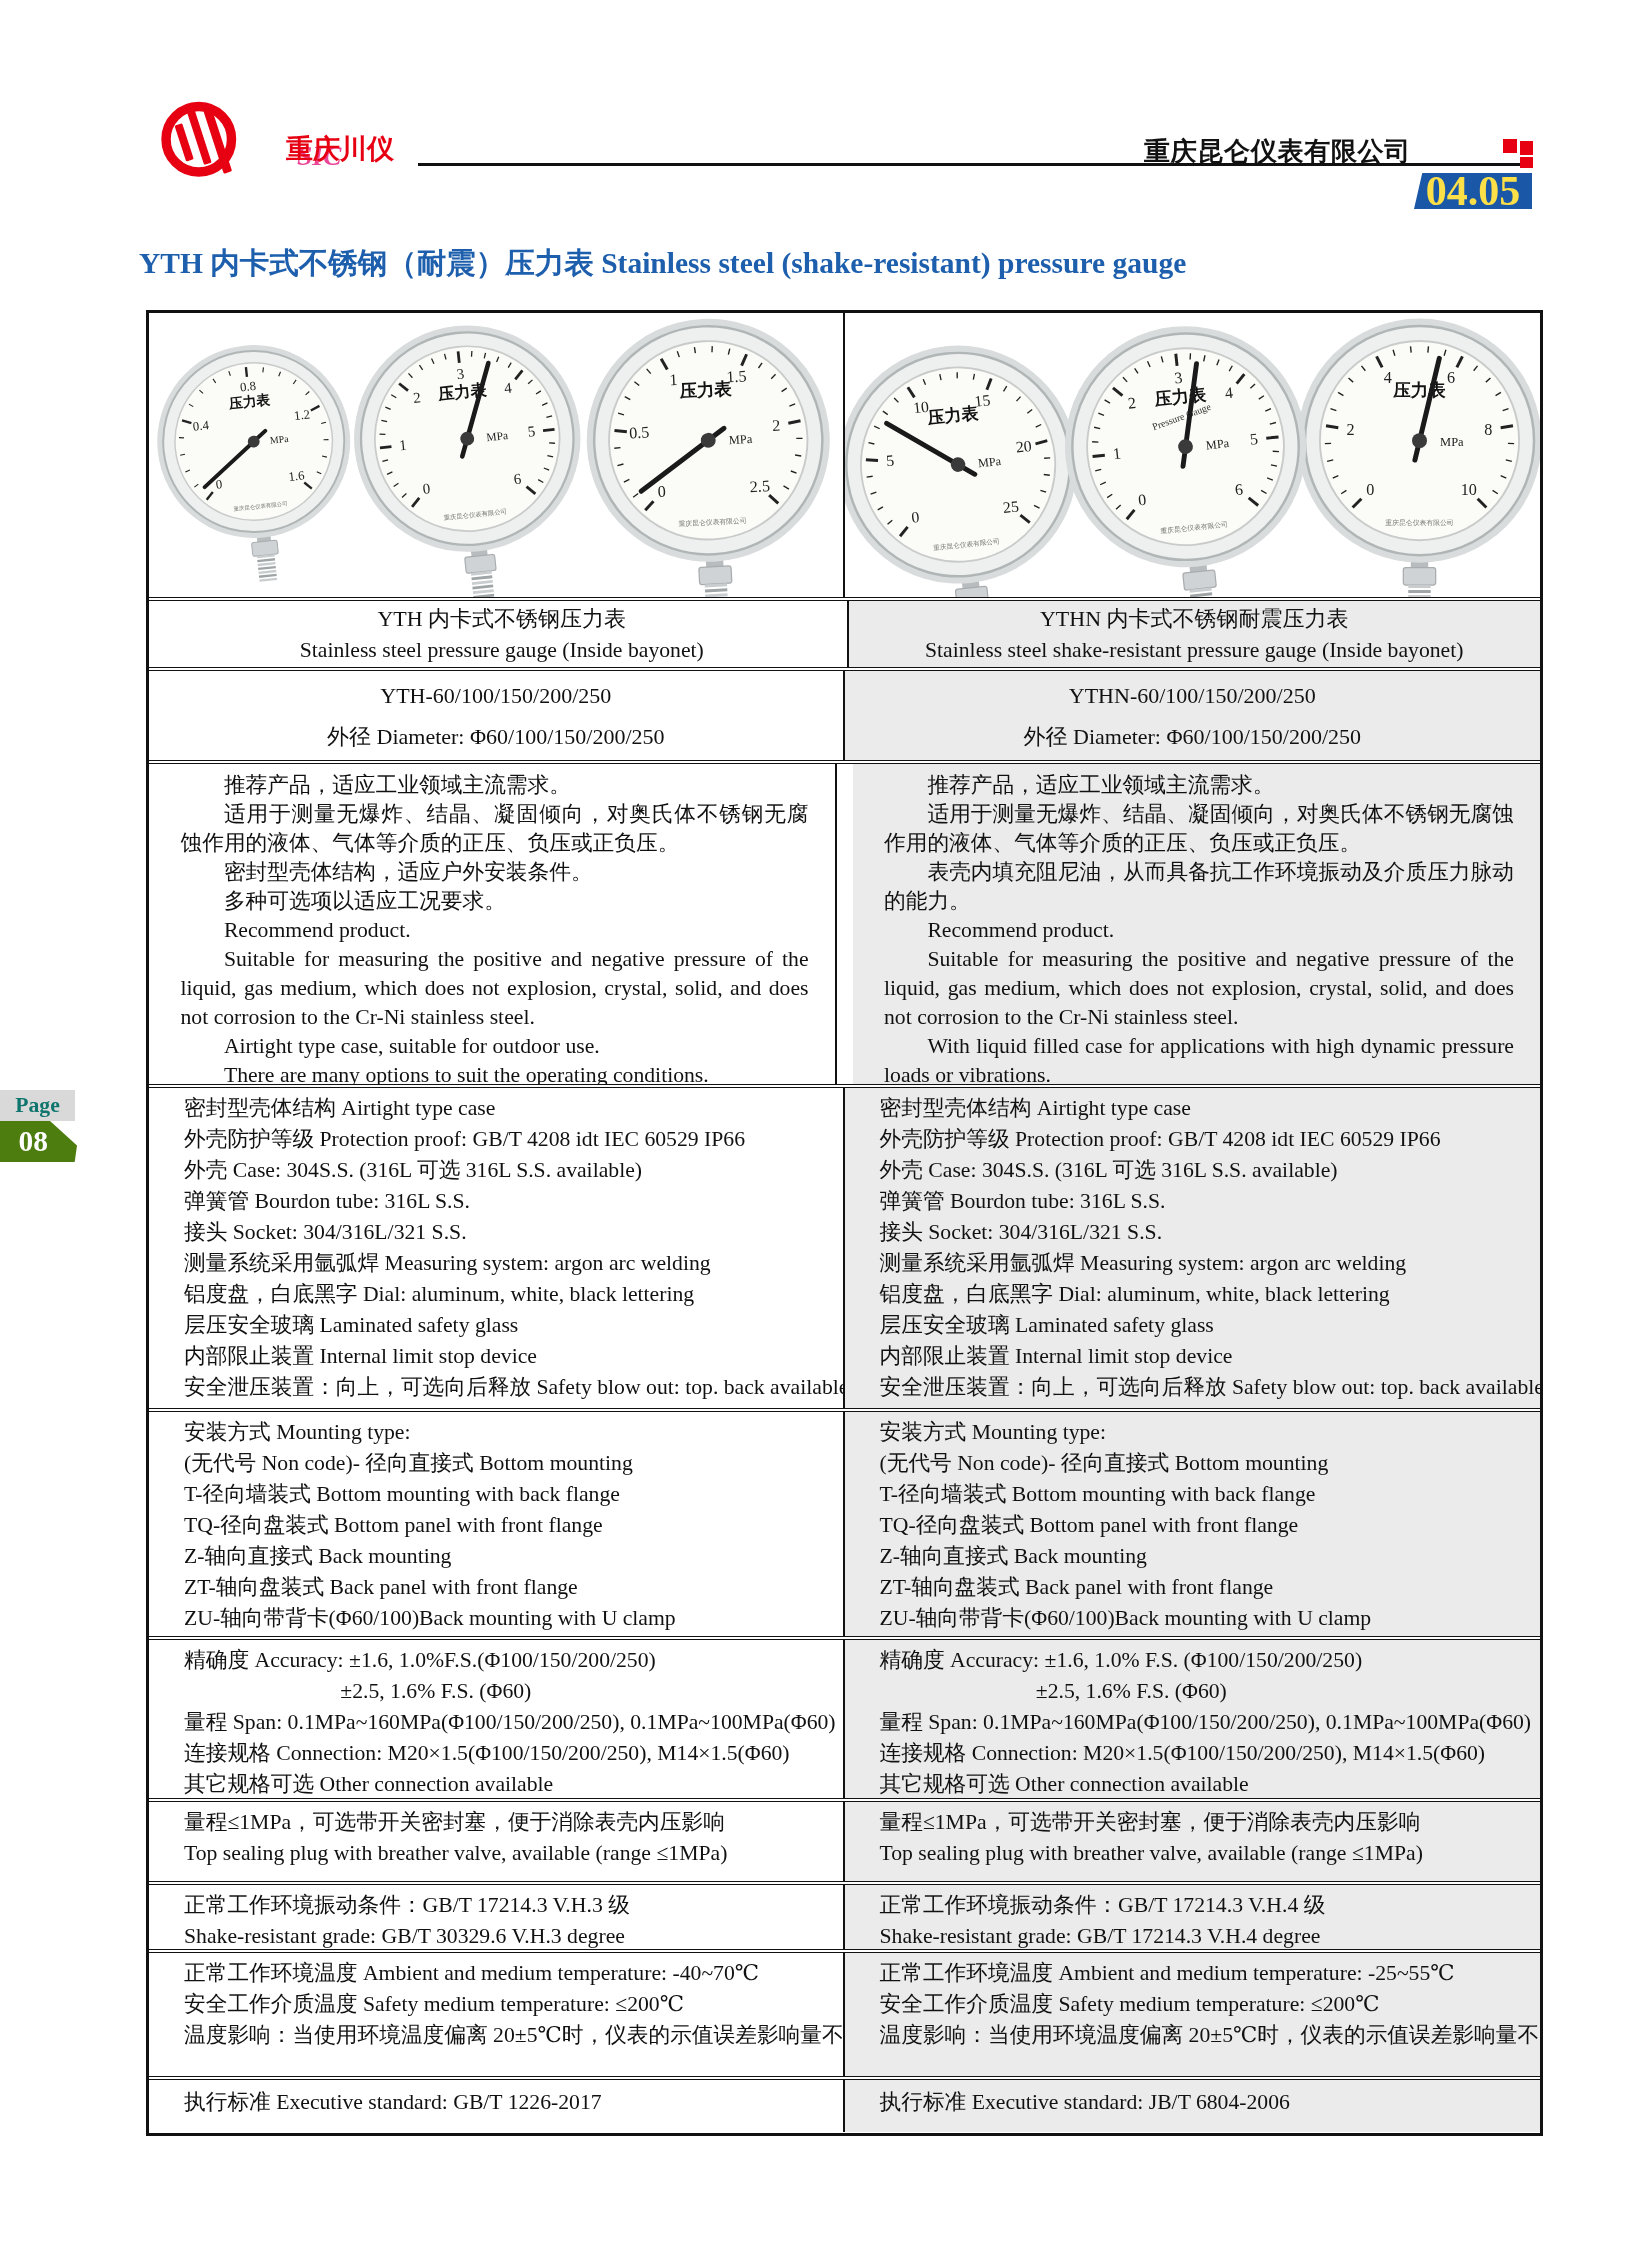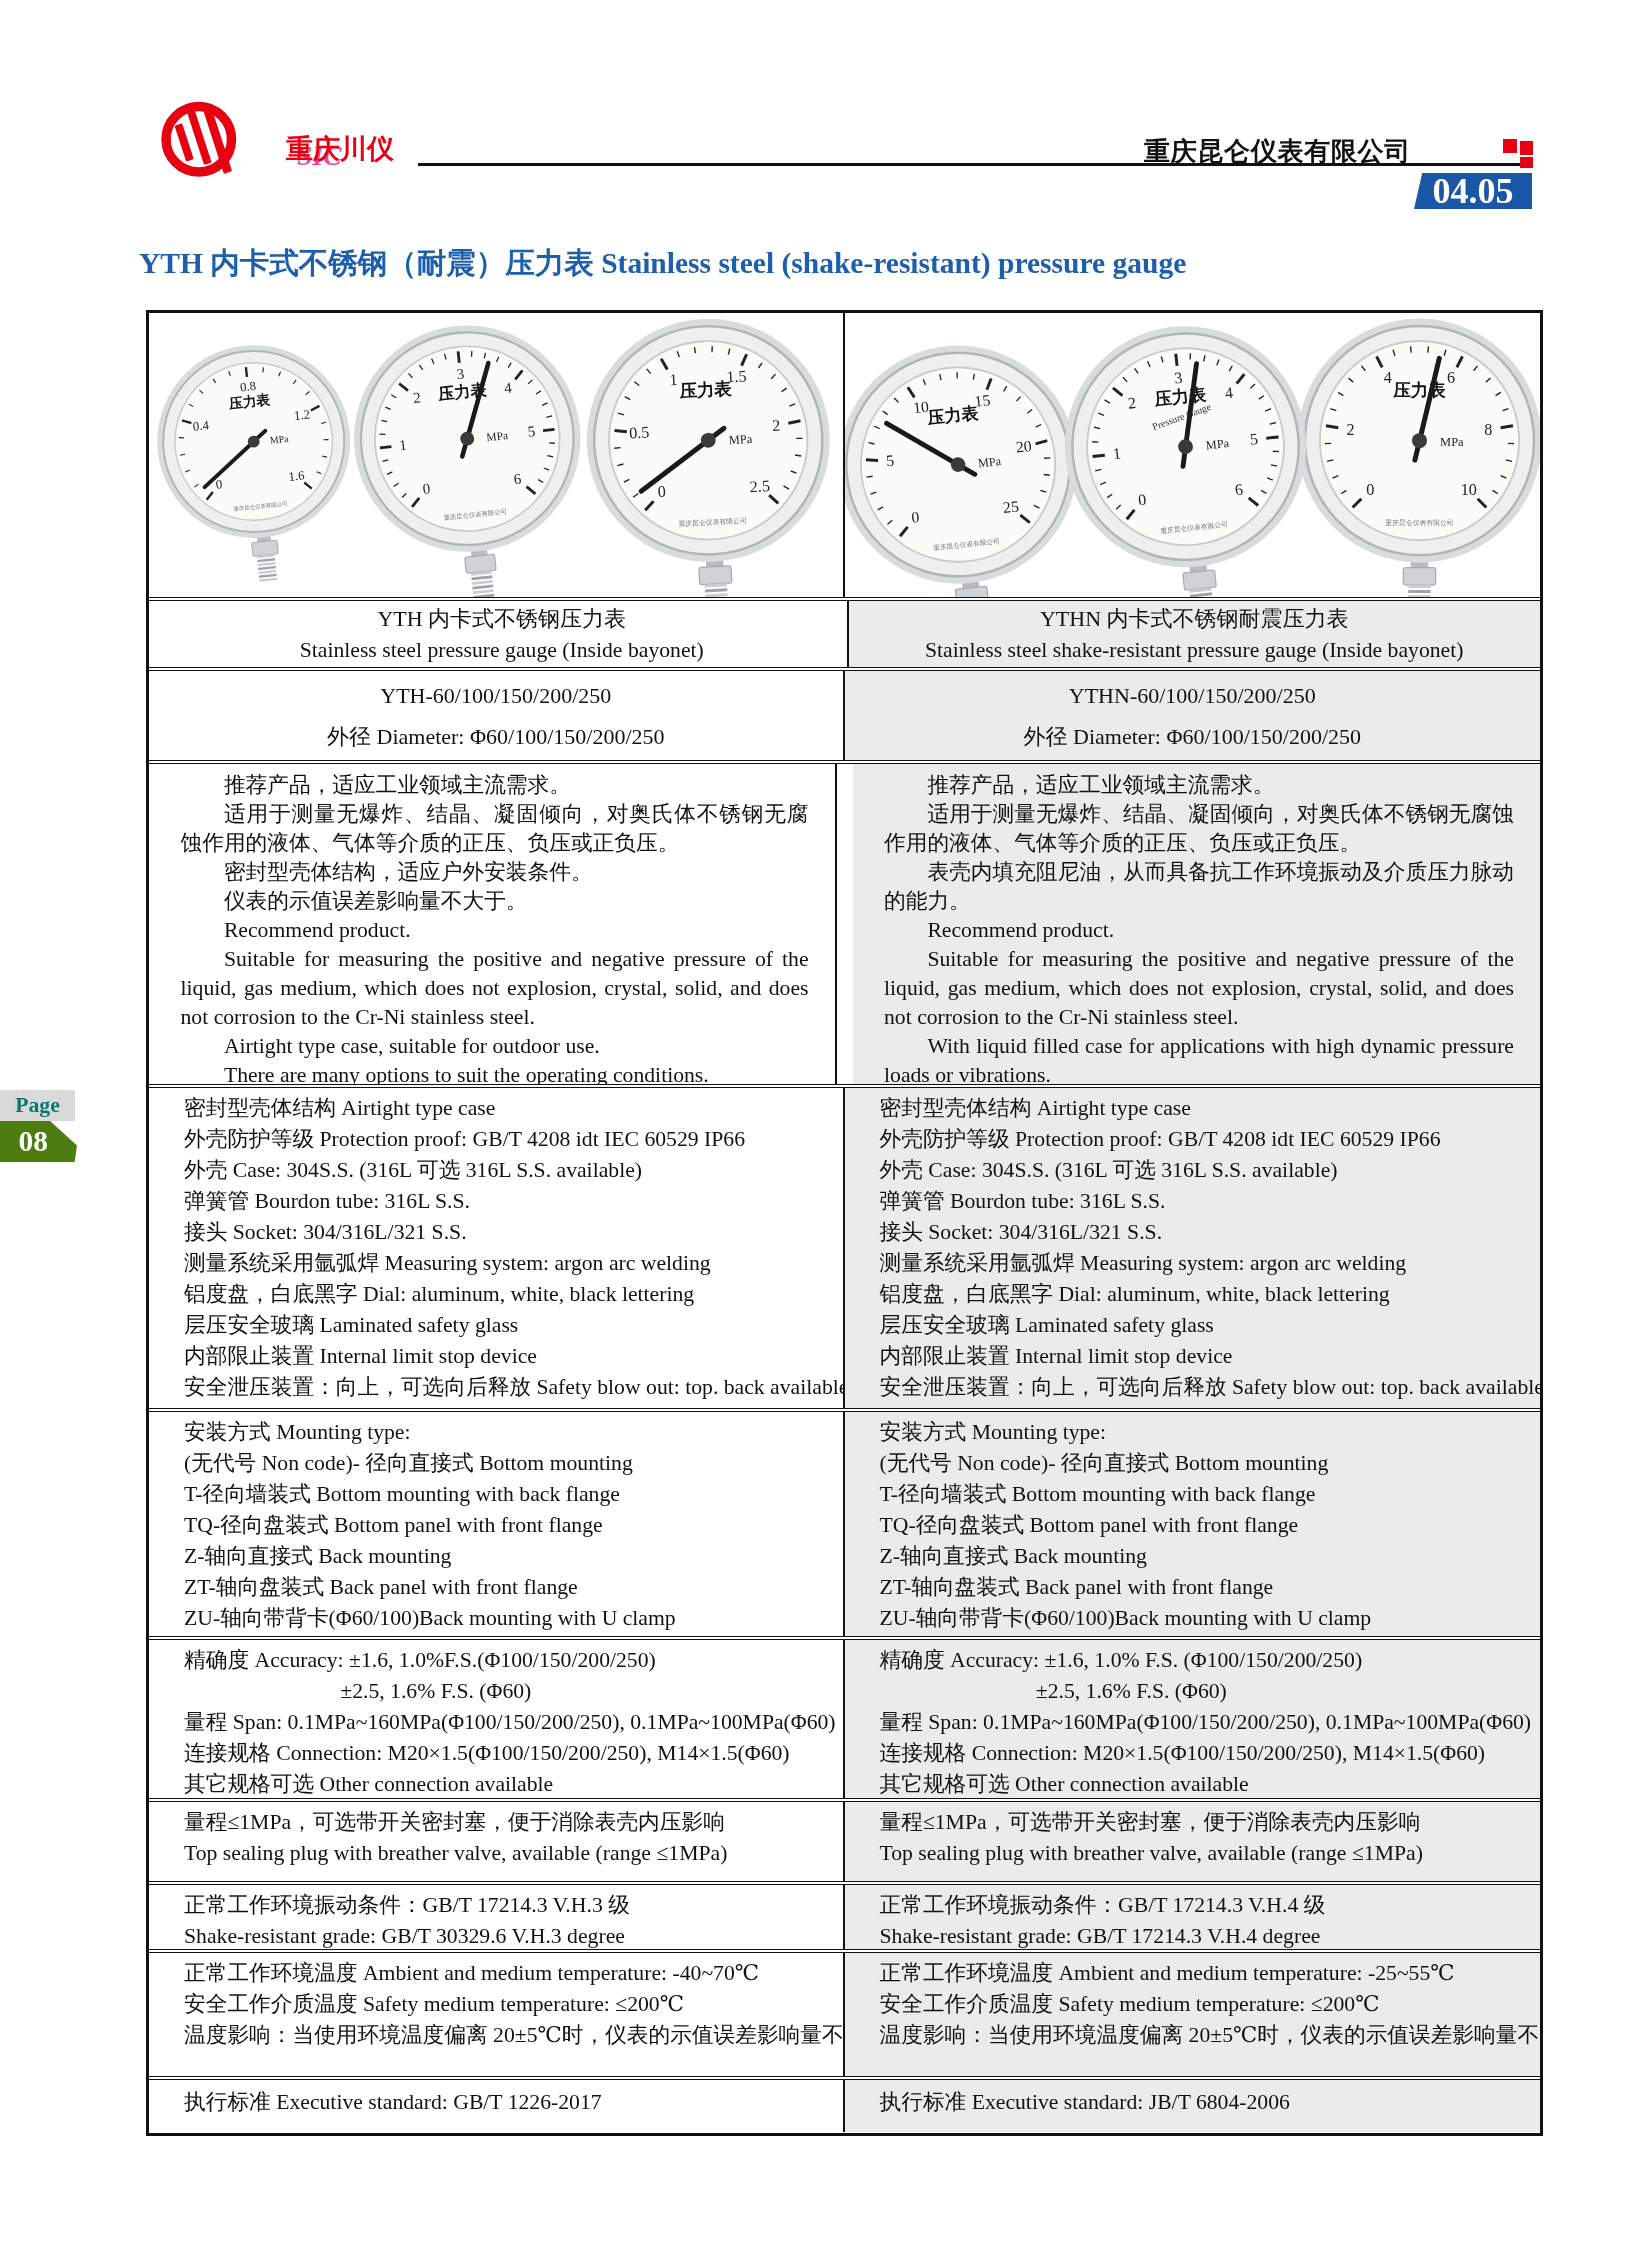--- a/index.html
+++ b/index.html
@@ -13,21 +13,21 @@
   #logo-svg{left:148px;top:97px;width:135px;height:80px;}
   #logo-sic{left:297px;top:96px;font-size:27.6px;font-weight:bold;font-style:italic;color:#ec4899;margin-top:44px;}
   #logo-cn{left:286px;top:131px;font-size:27px;font-weight:bold;color:#e60012;font-family:"Liberation Serif","DejaVu Serif",serif;}
   #header-rule{left:418px;top:163px;width:1113px;height:3.3px;background:#111;}
   #company-name{left:1144px;top:134px;width:309px;font-size:26px;font-weight:bold;
     font-family:"Liberation Sans","DejaVu Sans",sans-serif;letter-spacing:0.7px;white-space:nowrap;}
   .red-sq{position:absolute;background:#e60012;}
   #page-code-box{left:1414px;top:173px;width:118px;height:36px;background:#1b57a7;
     clip-path:polygon(7% 0,100% 0,100% 100%,0 100%);
     display:flex;align-items:center;justify-content:center;}
-  #page-code-box span{color:#ffffff;font-size:36px;font-weight:bold;line-height:1;}
+  #page-code-box span{color:#fde047;font-size:42px;font-weight:bold;line-height:1;}
   
   #page-tab-top{left:0;top:1090px;width:75px;height:31px;background:#d9d9d9;
     display:flex;align-items:center;justify-content:center;font-size:21.7px;font-weight:bold;color:#0f766e;}
   #page-tab-num{left:0;top:1121px;width:77px;height:41px;background:#4d7c0f;
     clip-path:polygon(0 0,65% 0,100% 60%,97% 100%,0 100%);
     display:flex;align-items:center;font-size:29.5px;font-weight:bold;color:#fff;padding-left:18.4px;box-sizing:border-box;}
   
   #page-title{left:139px;top:244px;width:1471px;font-size:29.5px;font-weight:bold;color:#1d5fad;white-space:nowrap;}
   
   #spec-table{left:146px;top:310px;width:1397px;height:1826px;border:3.3px solid #111;box-sizing:border-box;
@@ -441,21 +441,21 @@
       <div class="model-line">外径 Diameter: Φ60/100/150/200/250</div>
     </div>
   </div>
 
   <div class="t-row row-desc">
     <div class="t-cell c-left desc-pad">
 
     <p class="feat ind" style="margin:0">推荐产品，适应工业领域主流需求。</p>
         <p class="feat ind" style="margin:0">适用于测量无爆炸、结晶、凝固倾向，对奥氏体不锈钢无腐蚀作用的液体、气体等介质的正压、负压或正负压。</p>
         <p class="feat ind" style="margin:0">密封型壳体结构，适应户外安装条件。</p>
-        <p class="feat ind" style="margin:0">仪表的示值误差影响量不大于。</p>
+        <p class="feat ind" style="margin:0">多种可选项以适应工况要求。</p>
         <p class="feat ind" style="margin:0">Recommend product.</p>
         <p class="feat ind" style="margin:0">Suitable for measuring the positive and negative pressure of the liquid, gas medium, which  does not explosion, crystal, solid, and does not corrosion to the Cr-Ni stainless steel.</p>
         <p class="feat ind" style="margin:0">Airtight type case, suitable for outdoor use.</p>
         <p class="feat ind" style="margin:0">There are many options to suit the operating conditions.</p>
       </div>
     <div class="t-cell c-right desc-pad">
 
     <p class="feat ind" style="margin:0">推荐产品，适应工业领域主流需求。</p>
         <p class="feat ind" style="margin:0">适用于测量无爆炸、结晶、凝固倾向，对奥氏体不锈钢无腐蚀作用的液体、气体等介质的正压、负压或正负压。</p>
         <p class="feat ind" style="margin:0">表壳内填充阻尼油，从而具备抗工作环境振动及介质压力脉动的能力。</p>

